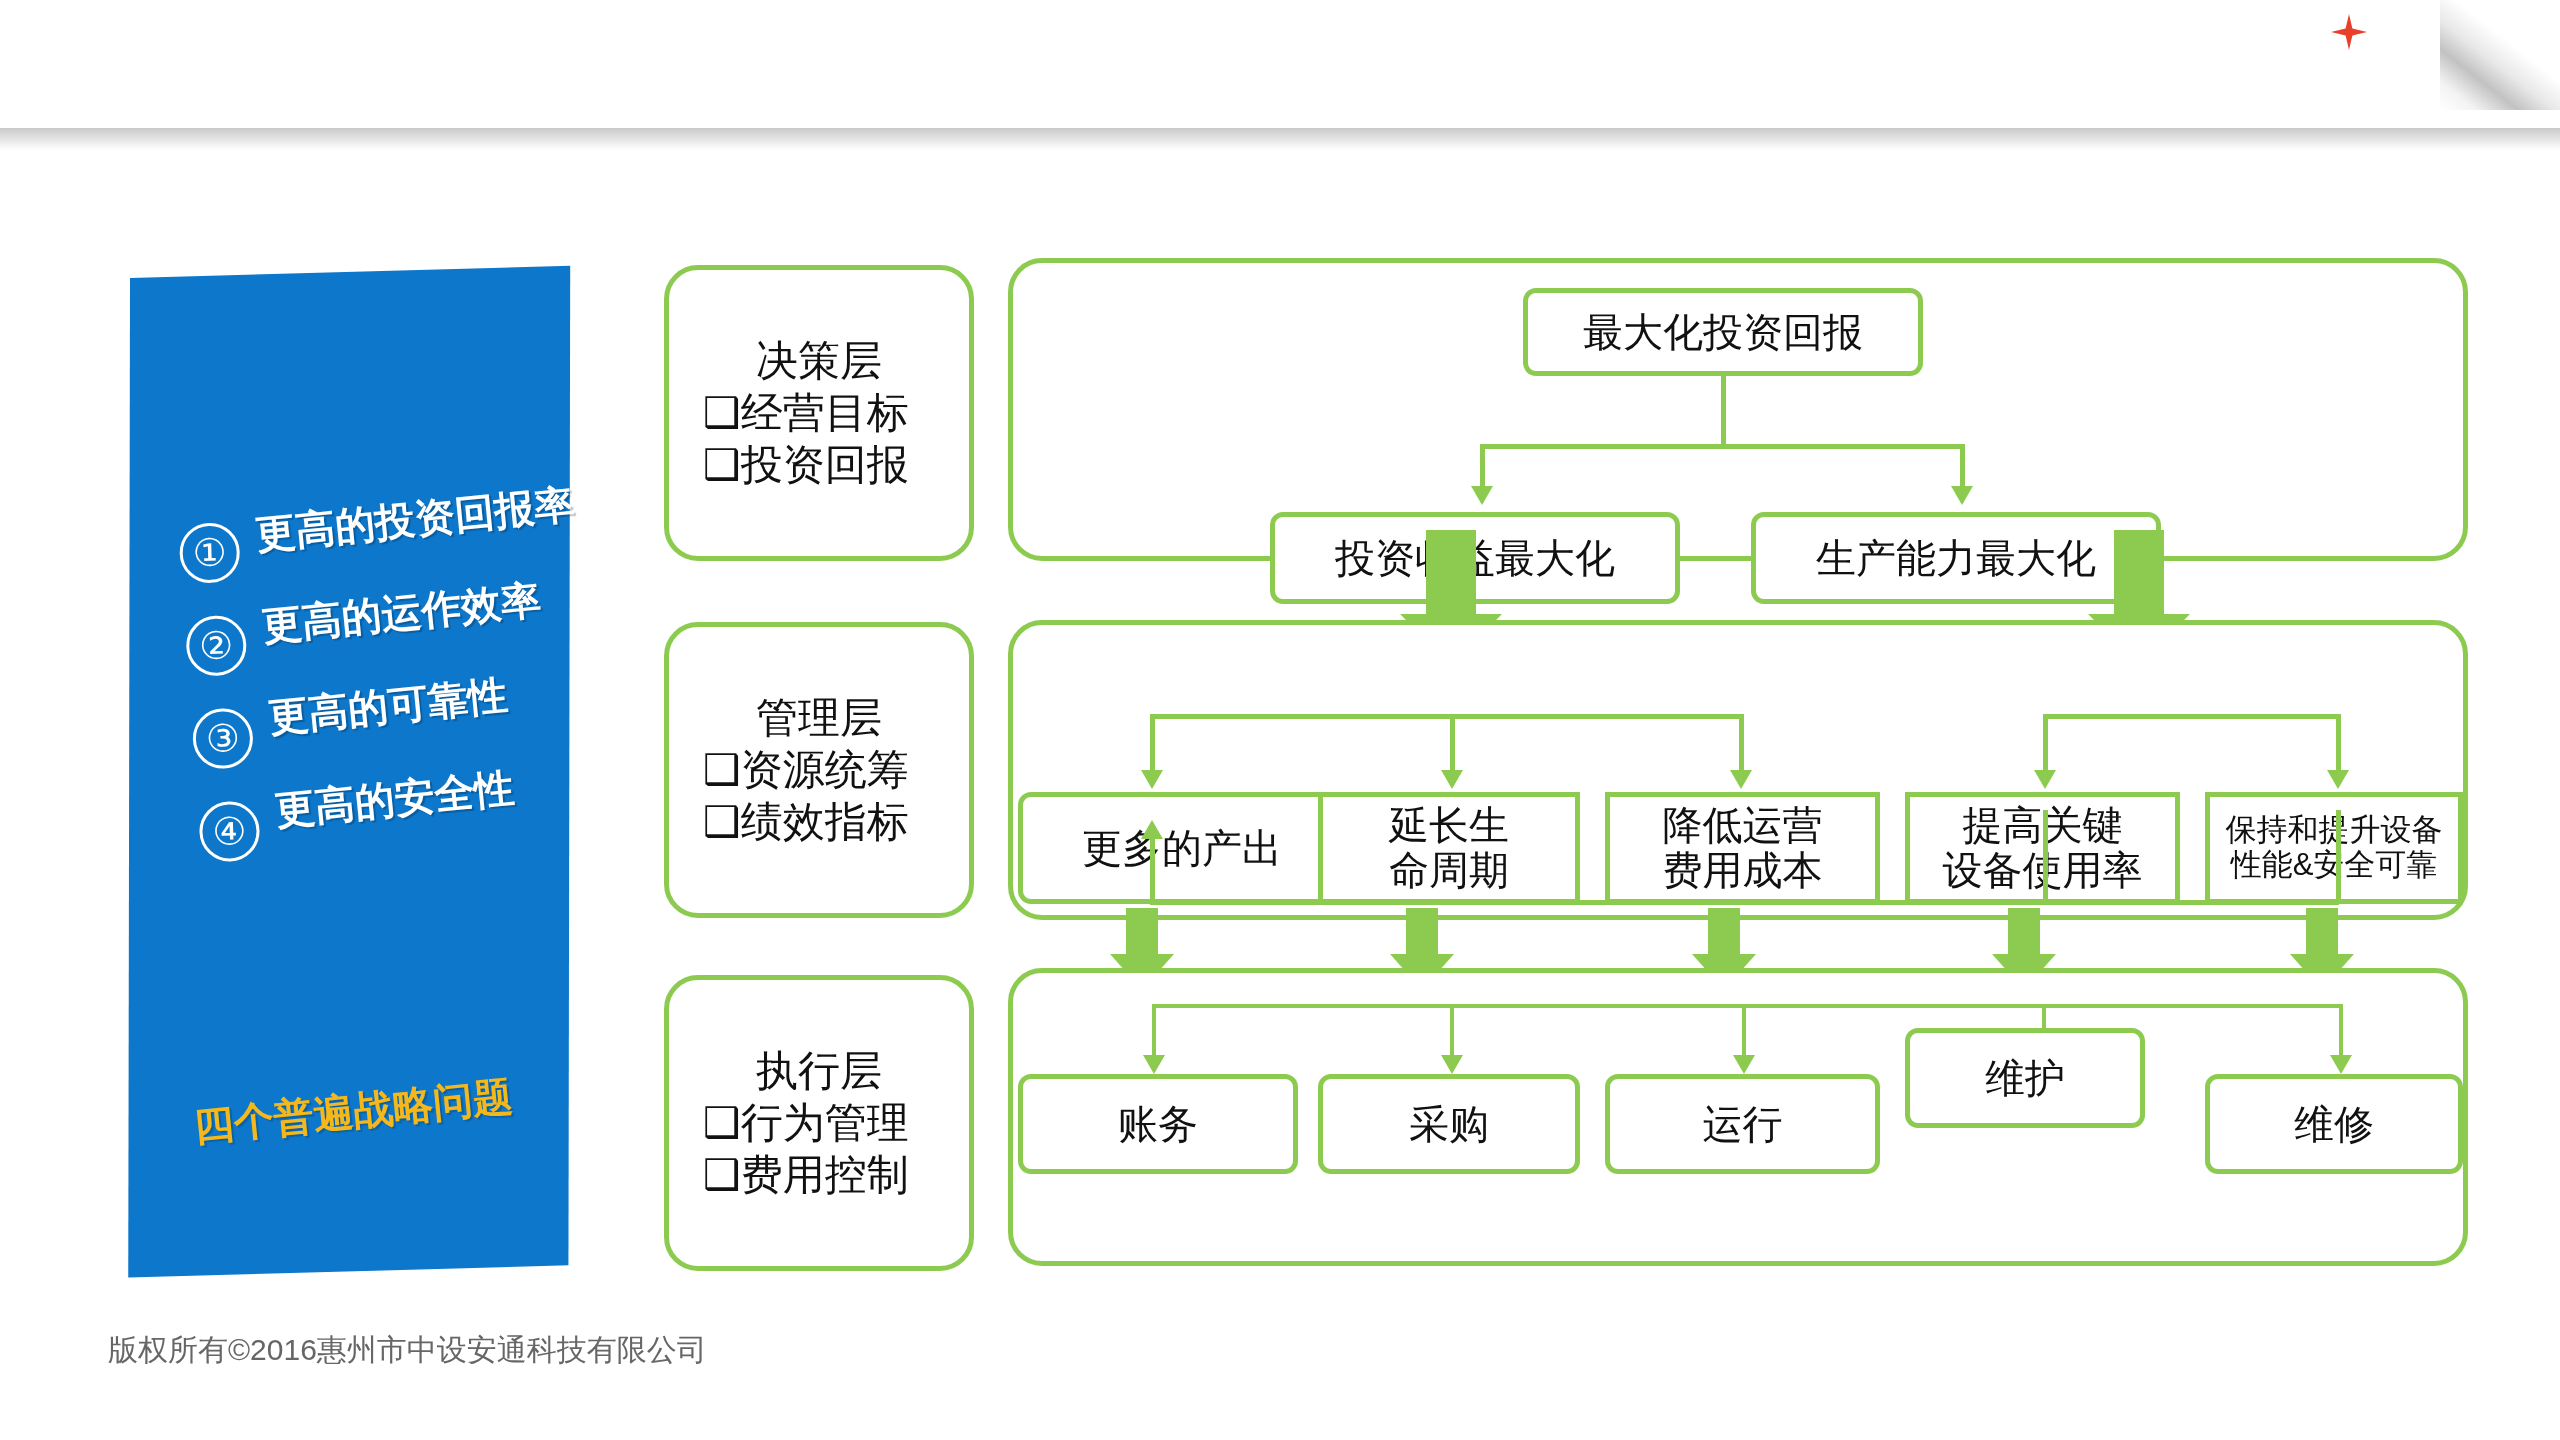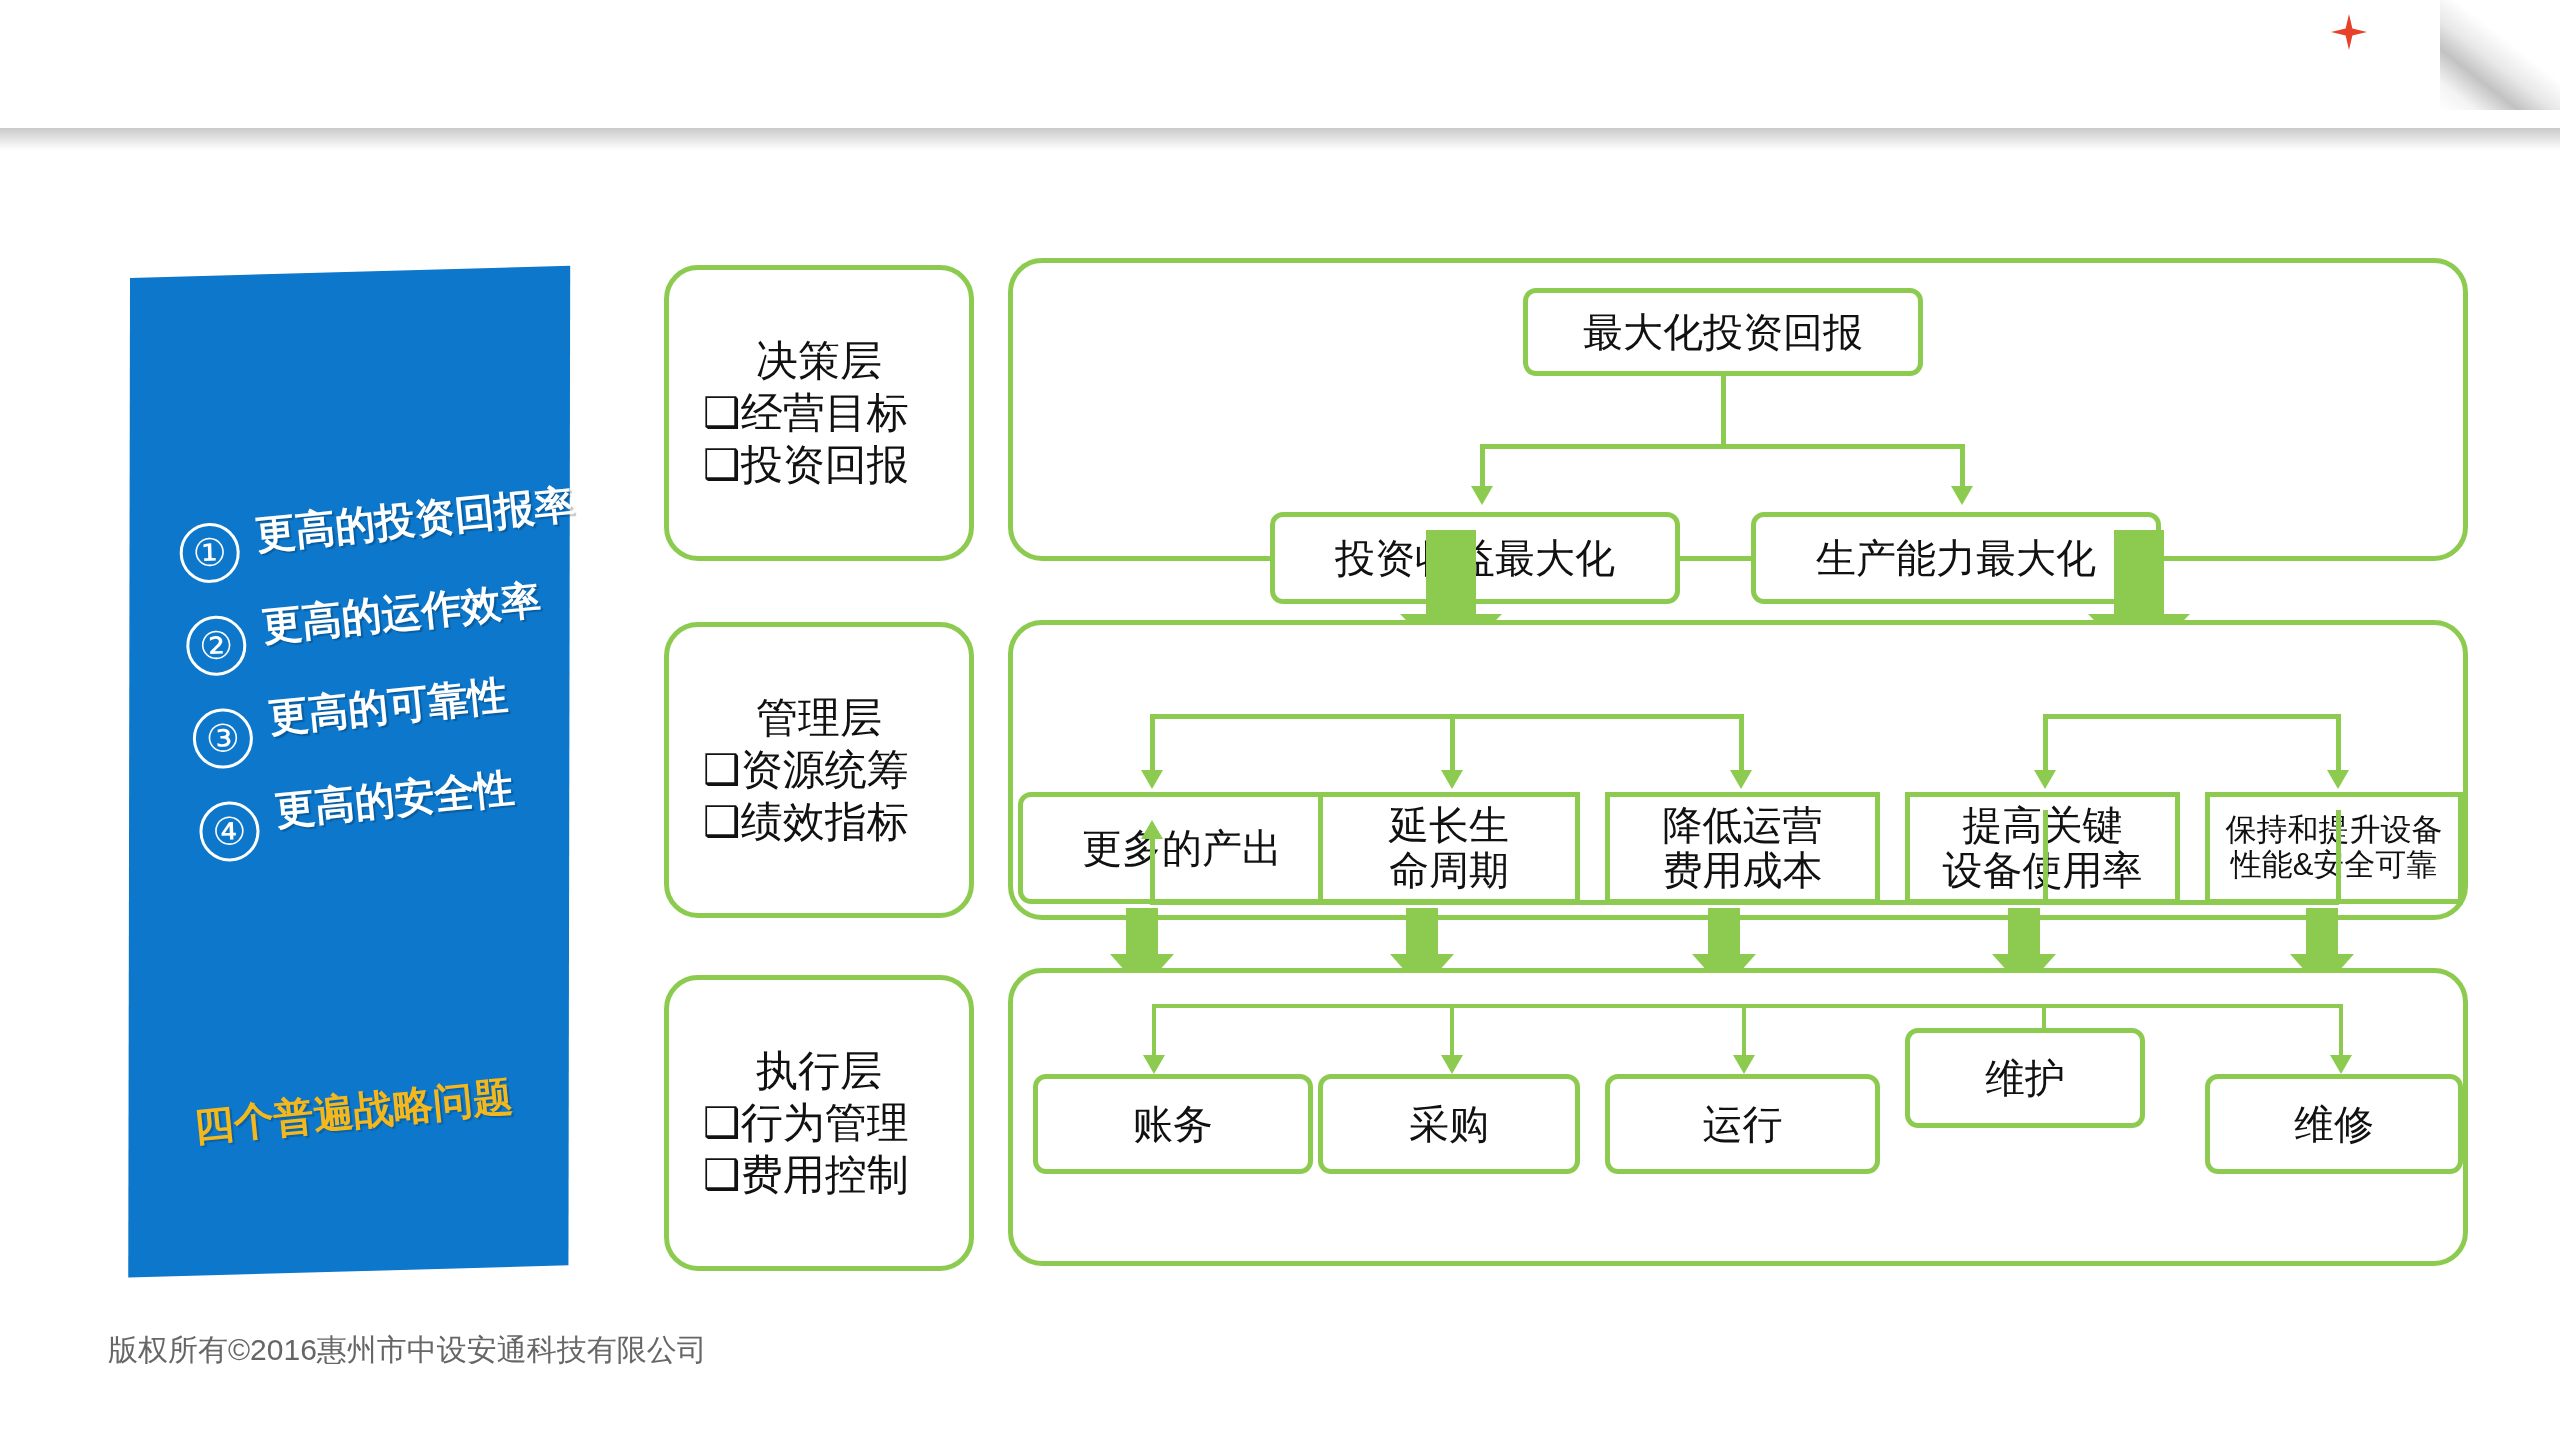--- a/index.html
+++ b/index.html
@@ -271,19 +271,19 @@
 <div class="vthin" style="left:1450px; top:1004px; height:57px;"></div>
 <div class="vthin" style="left:1742px; top:1004px; height:57px;"></div>
 <div class="vthin" style="left:2042px; top:1004px; height:57px;"></div>
 <div class="vthin" style="left:2339px; top:1004px; height:57px;"></div>
 <div class="arrow-dn" style="left:1143px; top:1055px;"></div>
 <div class="arrow-dn" style="left:1441px; top:1055px;"></div>
 <div class="arrow-dn" style="left:1733px; top:1055px;"></div>
 <div class="arrow-dn" style="left:2033px; top:1055px;"></div>
 <div class="arrow-dn" style="left:2330px; top:1055px;"></div>
 
-<div class="node n-1line" style="left:1018px; top:1074px; width:280px; height:100px;margin-left:15px;">账务</div>
+<div class="node n-1line" style="left:1018px; top:1074px; width:280px; height:100px;">账务</div>
 <div class="node n-1line" style="left:1318px; top:1074px; width:262px; height:100px;">采购</div>
 <div class="node n-1line" style="left:1605px; top:1074px; width:275px; height:100px;">运行</div>
 <div class="node n-1line" style="left:1905px; top:1028px; width:240px; height:100px;">维护</div>
 <div class="node n-1line" style="left:2205px; top:1074px; width:258px; height:100px;">维修</div>
 
 <div id="footer-note">版权所有©2016惠州市中设安通科技有限公司</div>
 
 </body></html>

